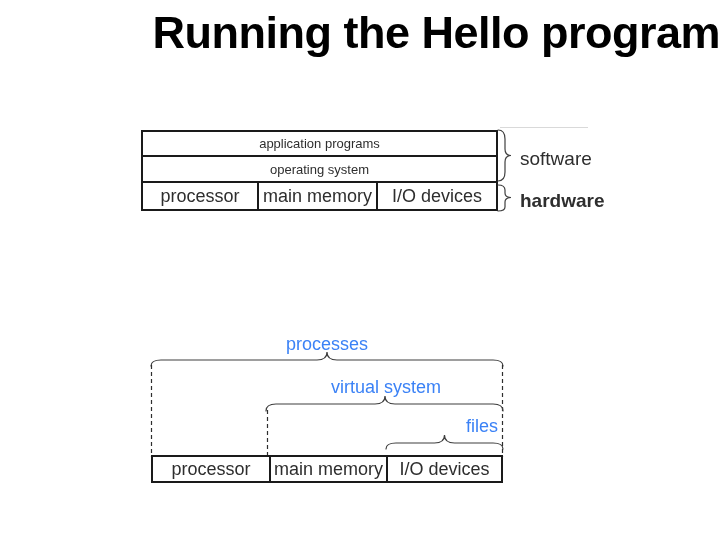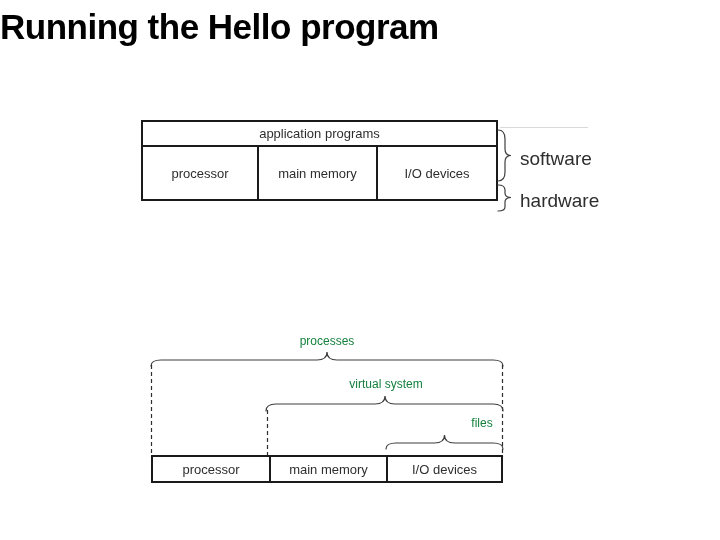--- a/index.html
+++ b/index.html
@@ -8,31 +8,31 @@
     width: 720px;
     height: 540px;
     background: #ffffff;
     overflow: hidden;
     font-family: "Liberation Sans", sans-serif;
   }
   .slide-title {
     position: absolute;
     left: 0; top: 7px;
     width: 720px;
-    text-align: left;
-    font-size: 35px;
+    text-align: right;
+    font-size: 45px;
     font-weight: 700;
     letter-spacing: -0.5px;
     color: #000000;
     margin: 0;
   }
   
   .layers-table {
     position: absolute;
-    left: 141px; top: 120px;
+    left: 141px; top: 130px;
     width: 357px; height: 81px;
     box-sizing: border-box;
     border: 2px solid #1a1a1a;
     display: flex;
     flex-direction: column;
   }
   .layer-row {
     box-sizing: border-box;
     display: flex;
     align-items: center;
@@ -43,21 +43,21 @@
   }
   .layer-row.r1 { height: 25px; }
   .layer-row.r2 { height: 26px; }
   .layer-row.r3 { flex: 1; border-bottom: none; padding: 0; }
   .hw-cells { display: flex; width: 100%; height: 100%; }
   .hw-cell {
     box-sizing: border-box;
     display: flex;
     align-items: center;
     justify-content: center;
-    font-size: 13px;
+    font-size: 18px;
     color: #2e2e2e;
     border-right: 2px solid #1a1a1a;
   }
   .layers-table .hw-cell.c1 { width: 116px; }
   .layers-table .hw-cell.c2 { width: 119px; }
   .layers-table .hw-cell.c3 { flex: 1; border-right: none; }
   
   .abs-table {
     position: absolute;
     left: 151px; top: 455px;
@@ -65,22 +65,22 @@
     box-sizing: border-box;
     border: 2px solid #1a1a1a;
     display: flex;
   }
   .abs-table .hw-cell.c1 { width: 118px; }
   .abs-table .hw-cell.c2 { width: 117px; }
   .abs-table .hw-cell.c3 { flex: 1; border-right: none; }
   
   .center-label {
     position: absolute;
-    font-size: 12px;
-    color: #15803d;
+    font-size: 18px;
+    color: #3b82f6;
     white-space: nowrap;
     transform: translateX(-50%);
   }
   .side-label {
     position: absolute;
     font-size: 19px;
     color: #2e2e2e;
     white-space: nowrap;
   }
   
@@ -107,40 +107,41 @@
 <body>
 
 <div class="slide">
 
   <h1 class="slide-title">Running the Hello program</h1>
 
   <div>
 
     <div class="layers-table">
       <div class="layer-row r1">application programs</div>
+      <div class="layer-row r2">operating system</div>
       <div class="layer-row r3">
         <div class="hw-cells">
           <div class="hw-cell c1">processor</div>
           <div class="hw-cell c2">main memory</div>
           <div class="hw-cell c3">I/O devices</div>
         </div>
       </div>
     </div>
 
     <div class="edge-artifact"></div>
 
     <svg class="gfx" style="left:496px; top:127px;" width="20" height="58">
       <path class="brace-path" d="M 2 3 Q 9 3 9 12 L 9 22 Q 9 28.5 15 28.5 Q 9 28.5 9 35 L 9 45 Q 9 54 2 54"></path>
     </svg>
     <span class="side-label" style="left:520px; top:148px;">software</span>
 
     <svg class="gfx" style="left:496px; top:182px;" width="20" height="33">
       <path class="brace-path" d="M 2 3 Q 9 3 9 8 L 9 11 Q 9 15.5 15 15.5 Q 9 15.5 9 20 L 9 25 Q 9 29 2 29"></path>
     </svg>
-    <span class="side-label" style="left:520px; top:190px;">hardware</span>
+    <span class="side-label" style="left:520px; top:190px;font-weight:bold;">hardware</span>
   </div>
 
   <div>
 
     <span class="center-label" style="left:327px; top:334px;">processes</span>
     <svg class="gfx" style="left:146px; top:348px;" width="362" height="22">
       <path class="brace-path" d="M 5 18 Q 5 12 15 12 L 171 12 Q 181 12 181 4 Q 181 12 191 12 L 347 12 Q 357 12 357 18"></path>
     </svg>
 
     <svg class="gfx" style="left:150px; top:365px;" width="4" height="92">

